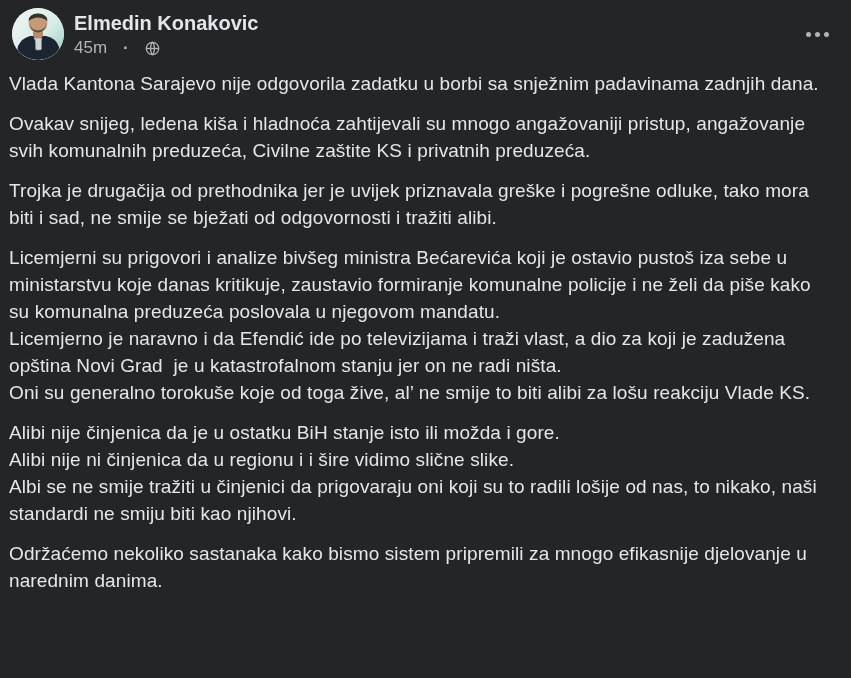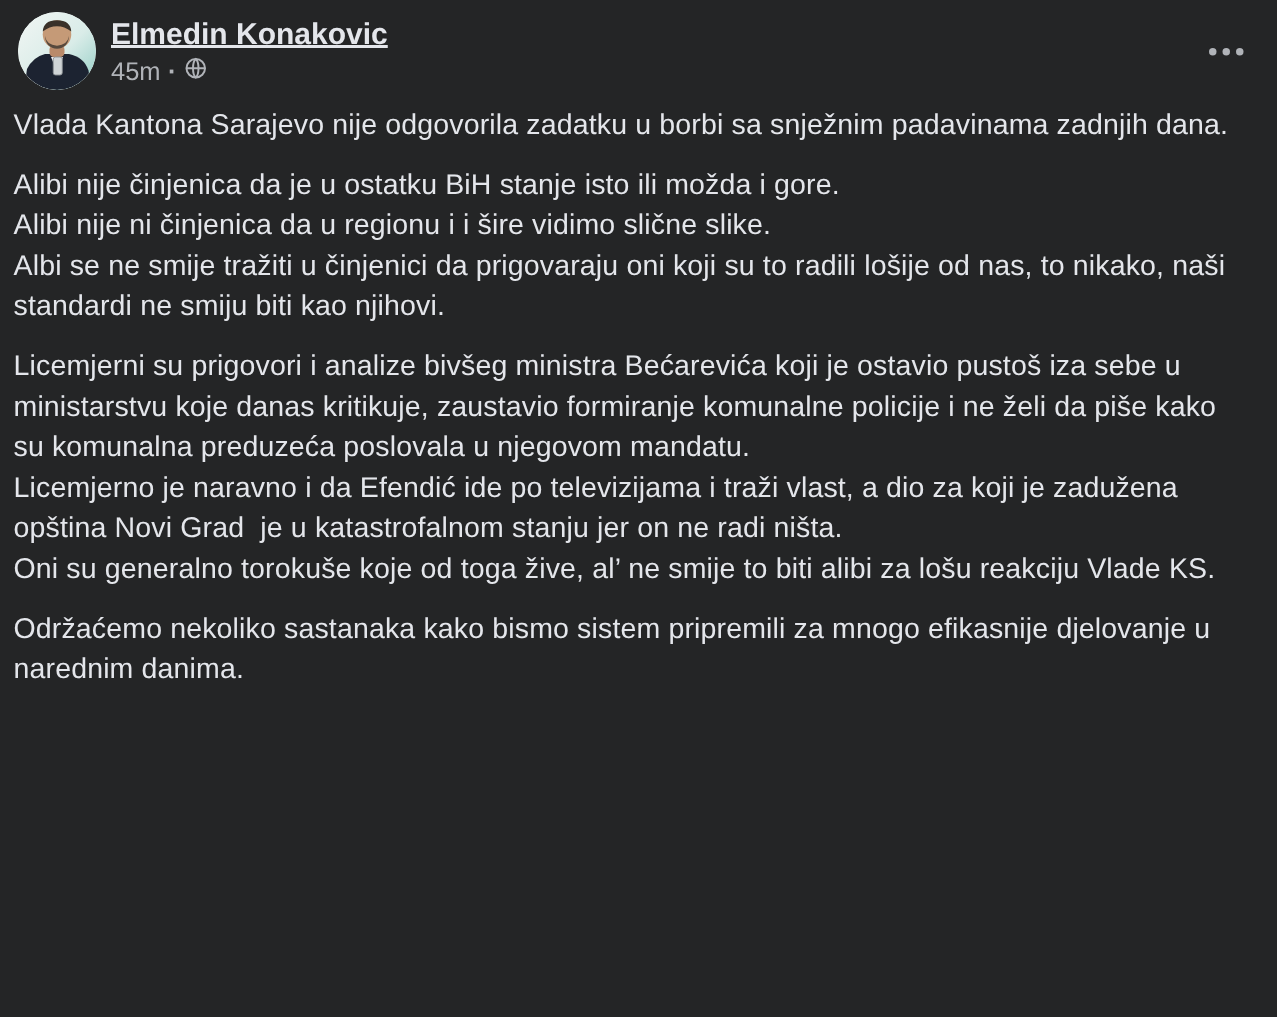--- a/index.html
+++ b/index.html
@@ -34,26 +34,25 @@
     padding-top: 3px;
     flex: 1 1 auto;
     min-width: 0;
   }
   .author {
     font-weight: bold;
     font-size: 20px;
     line-height: 24px;
     color: #e4e6eb;
     cursor: pointer;
-    text-decoration: underline;
   }
   .meta {
     display: flex;
-    align-items: flex-start;
-    gap: 5px;
+    align-items: center;
+    gap: 16px;
     margin-top: 3px;
     font-size: 17px;
     color: #b0b3b8;
   }
   .meta .timestamp { cursor: pointer; }
   .meta .sep { font-weight: bold; }
   .globe { display: inline-flex; align-items: center; }
   .more-btn {
     background: none;
     border: none;
@@ -139,23 +138,25 @@
 
     <button class="more-btn" aria-label="More options">
       <span class="dot"></span>
       <span class="dot"></span>
       <span class="dot"></span>
     </button>
   </div>
 
   <div class="post-body">
     <p>Vlada Kantona Sarajevo nije odgovorila zadatku u borbi sa snježnim padavinama zadnjih dana.</p>
+    <p>Ovakav snijeg, ledena kiša i hladnoća zahtijevali su mnogo angažovaniji pristup, angažovanje svih komunalnih preduzeća, Civilne zaštite KS i privatnih preduzeća.</p>
+    <p>Trojka je drugačija od prethodnika jer je uvijek priznavala greške i pogrešne odluke, tako mora biti i sad, ne smije se bježati od odgovornosti i tražiti alibi.</p>
+    <p>Licemjerni su prigovori i analize bivšeg ministra Bećarevića koji je ostavio pustoš iza sebe u ministarstvu koje danas kritikuje, zaustavio formiranje komunalne policije i ne želi da piše kako su komunalna preduzeća poslovala u njegovom mandatu.
+Licemjerno je naravno i da Efendić ide po televizijama i traži vlast, a dio za koji je zadužena opština Novi Grad  je u katastrofalnom stanju jer on ne radi ništa.
+Oni su generalno torokuše koje od toga žive, al’ ne smije to biti alibi za lošu reakciju Vlade KS.</p>
     <p>Alibi nije činjenica da je u ostatku BiH stanje isto ili možda i gore.
 Alibi nije ni činjenica da u regionu i i šire vidimo slične slike.
 Albi se ne smije tražiti u činjenici da prigovaraju oni koji su to radili lošije od nas, to nikako, naši standardi ne smiju biti kao njihovi.</p>
-    <p>Licemjerni su prigovori i analize bivšeg ministra Bećarevića koji je ostavio pustoš iza sebe u ministarstvu koje danas kritikuje, zaustavio formiranje komunalne policije i ne želi da piše kako su komunalna preduzeća poslovala u njegovom mandatu.
-Licemjerno je naravno i da Efendić ide po televizijama i traži vlast, a dio za koji je zadužena opština Novi Grad  je u katastrofalnom stanju jer on ne radi ništa.
-Oni su generalno torokuše koje od toga žive, al’ ne smije to biti alibi za lošu reakciju Vlade KS.</p>
     <p>Održaćemo nekoliko sastanaka kako bismo sistem pripremili za mnogo efikasnije djelovanje u narednim danima.</p>
 
   </div>
 
 </div>
 
 </body></html>

